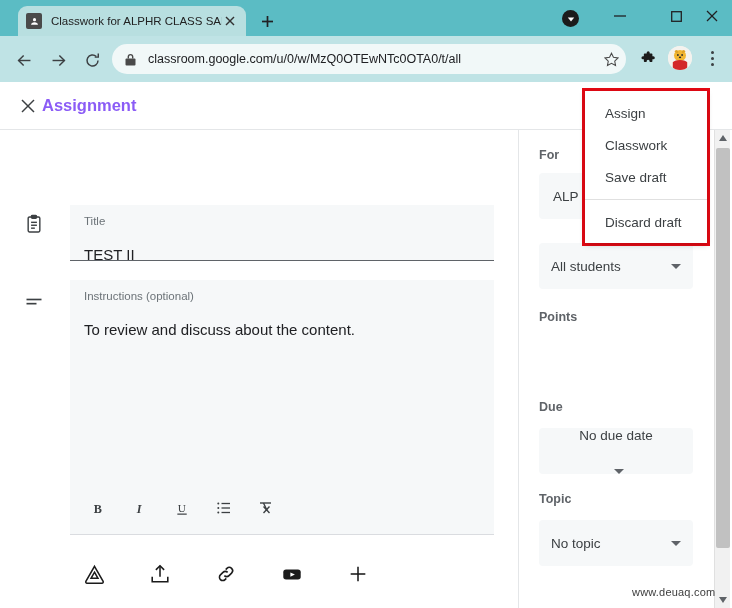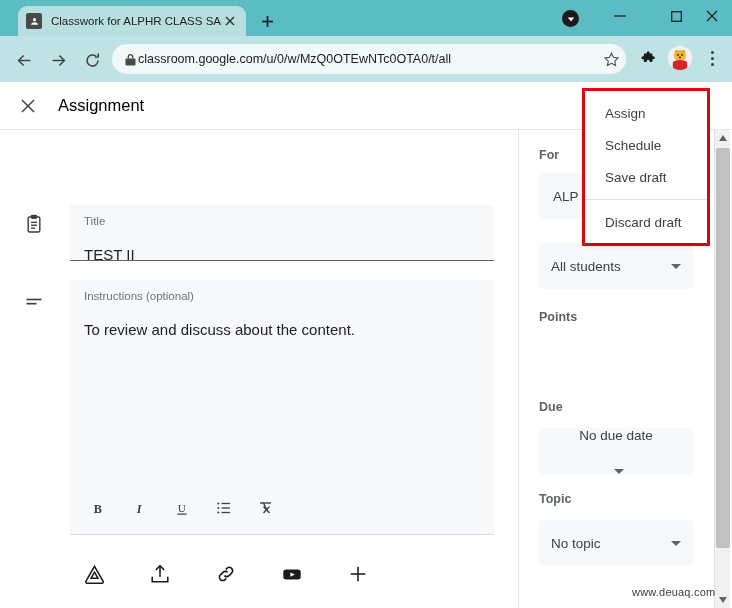--- a/index.html
+++ b/index.html
@@ -65,21 +65,21 @@
   .nav-back { left: 10px; }
   .nav-fwd  { left: 44px; }
   .nav-reload { left: 78px; }
   .omnibox {
     position: absolute; left: 112px; top: 44px; width: 514px; height: 30px;
     background: #f1f8f8; border-radius: 15px;
     display: flex; align-items: center; padding: 0 10px;
   }
   .lock-icon { flex: 0 0 auto; width: 16px; display: flex; justify-content: center; color: #4a4a4a; }
   .omnibox-url {
-    flex: 1 1 auto; font-size: 12.5px; color: #202124;
+    flex: 1 1 auto; margin-left: 10px; font-size: 12.5px; color: #202124;
     white-space: nowrap; overflow: hidden;
   }
   .star-icon {
     position: absolute; left: 600px; top: 48px; width: 22px; height: 22px;
     display: flex; align-items: center; justify-content: center; color: #4a4a4a; cursor: pointer;
   }
   .ext-icon {
     position: absolute; left: 638px; top: 48px; width: 20px; height: 20px;
     display: flex; align-items: center; justify-content: center; color: #1b1b1b; cursor: pointer;
   }
@@ -100,21 +100,21 @@
   .app-header {
     position: absolute; left: 0; top: 0; width: 732px; height: 48px;
     background: #fff; border-bottom: 1px solid #e4e6e8;
     display: flex; align-items: center;
   }
   .close-x {
     margin-left: 14px; width: 28px; height: 28px;
     display: flex; align-items: center; justify-content: center;
     color: #3c4043; cursor: pointer;
   }
-  .app-title { margin-left: 16px; font-size: 16.5px; color: #000000; }
+  .app-title { margin-left: 0; font-size: 16.5px; color: #8b5cf6; font-weight: bold; }
 
   .left-pane { position: absolute; left: 0; top: 48px; width: 518px; height: 478px; }
   .divider-v { position: absolute; left: 518px; top: 48px; width: 1px; height: 478px; background: #e4e6e8; }
 
   .row-icon {
     position: absolute; width: 24px; height: 24px;
     display: flex; align-items: center; justify-content: center; color: #3c4043;
   }
   .icon-title-row { left: 22px; top: 82px; }
   .icon-instr-row { left: 22px; top: 160px; }
@@ -479,21 +479,21 @@
     <span class="sb-arrow-down">
       <svg width="8" height="6" viewBox="0 0 8 6" fill="#5f6368">
           <polygon points="0,0 8,0 4,6"></polygon>
         </svg>
     </span>
   </div>
 
   <div class="menu-wrap">
     <div class="menu-card">
       <div class="menu-item">Assign</div>
-      <div class="menu-item">Schedule</div>
+      <div class="menu-item">Classwork</div>
       <div class="menu-item">Save draft</div>
       <div class="menu-sep"></div>
       <div class="menu-item">Discard draft</div>
     </div>
   </div>
 
   <div class="watermark">www.deuaq.com</div>
 </div>
 
 </body></html>

